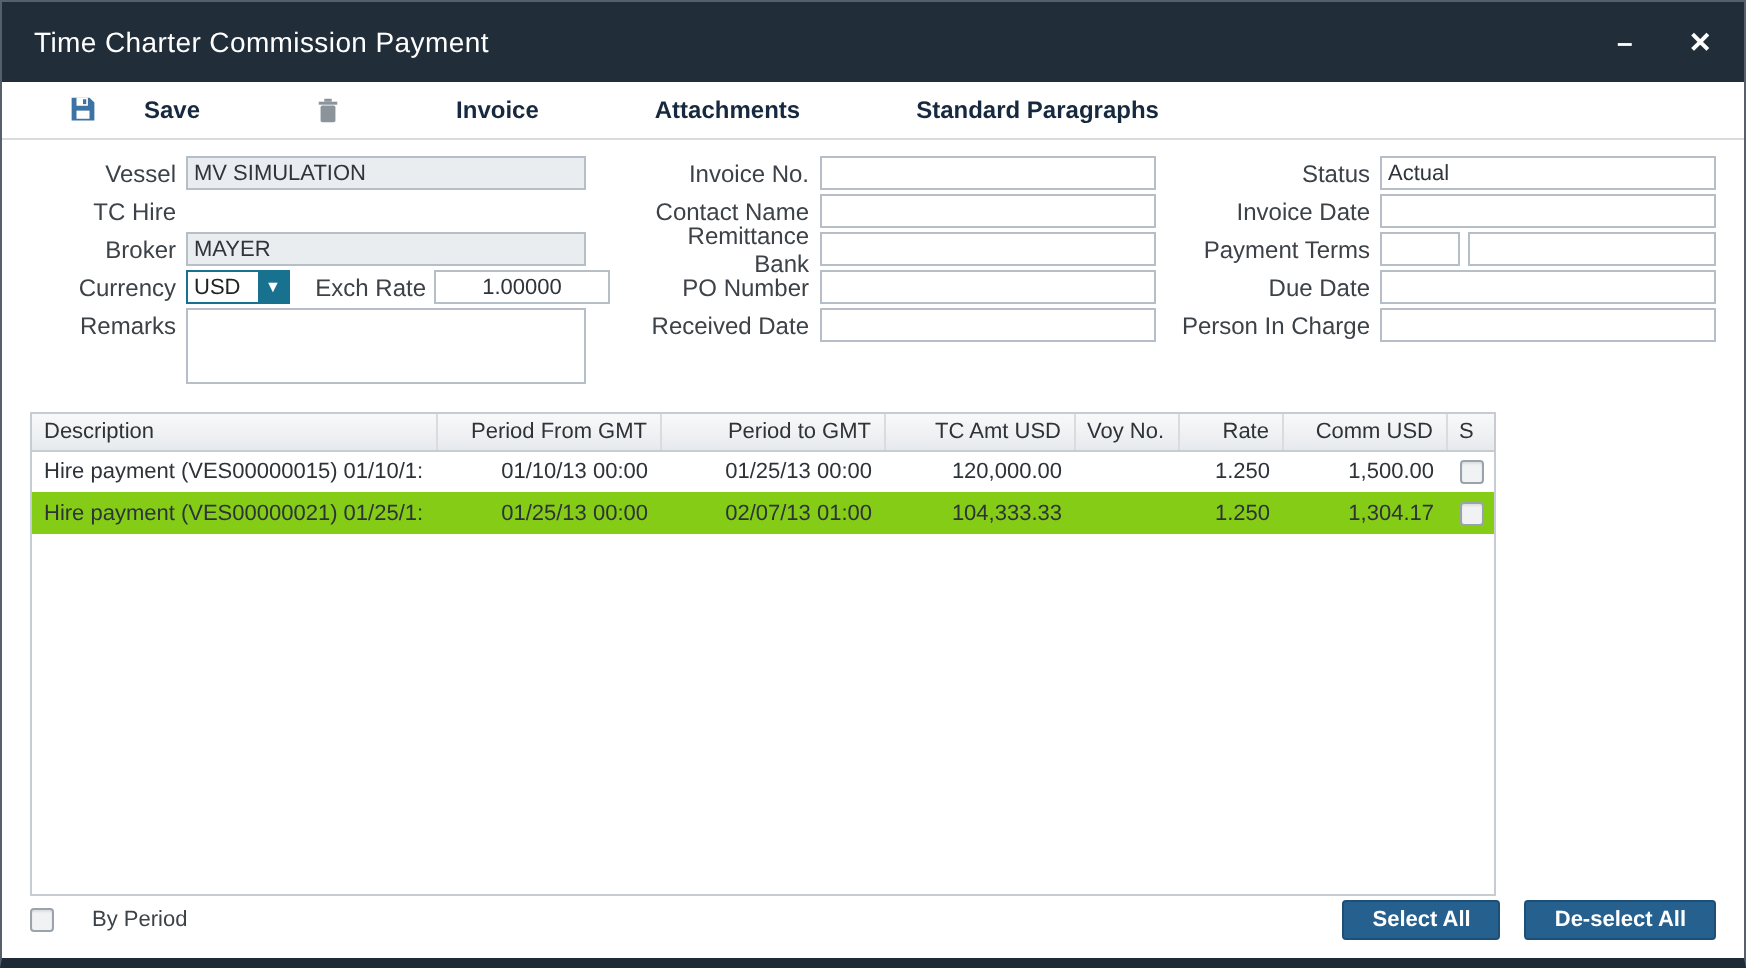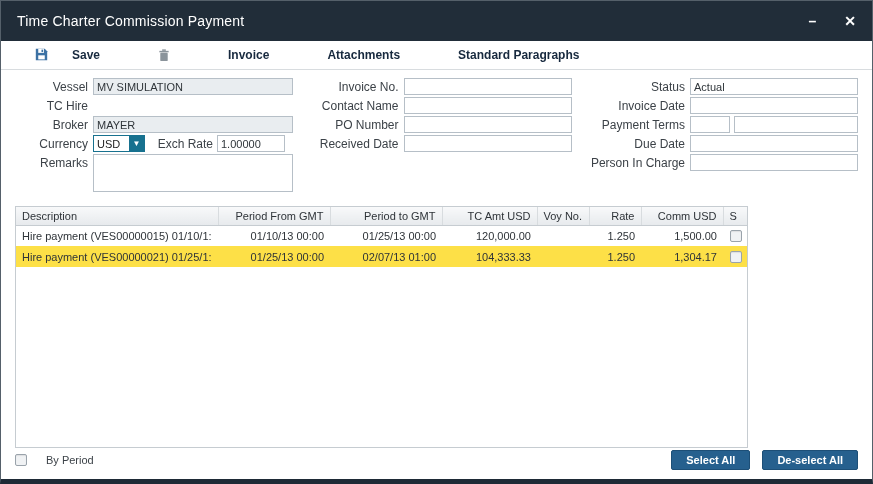--- a/index.html
+++ b/index.html
@@ -37,35 +37,35 @@
     font-family:"Liberation Sans",sans-serif; color:#2f353a; background:#fff; }
   input.ro{ background:#e9edf0; }
   .w200{ width:200px; } .w170{ width:168px; }
   .sel{ width:52px; height:17px; border:1px solid #17718f; display:flex; align-items:center;
     background:#fff; cursor:pointer; }
   .sel .val{ flex:1; font-size:11px; padding-left:3px; color:#222; }
   .sel .arrow{ width:15px; height:15px; background:#17718f; color:#fff; font-size:8px;
     display:flex; align-items:center; justify-content:center; }
   .minilabel{ font-size:12px; color:#3c4248; width:60px; text-align:right; margin-right:4px;
     margin-left:8px; }
-  .exch{ width:68px; text-align:left; }
+  .exch{ width:88px; text-align:center; }
   textarea.rmk{ width:200px; height:38px; border:1px solid #b6bfc7; resize:none;
     font-family:"Liberation Sans",sans-serif; font-size:11px; padding:2px 3px; }
   .pt-small{ width:40px; margin-right:4px; } .pt-large{ width:124px; }
 
   
   .grid{ margin:10px 14px 0; width:733px; height:242px; border:1px solid #c6ccd1;
     background:#fff; flex:0 0 auto; overflow:hidden; }
   table{ border-collapse:collapse; width:100%; font-size:11px; color:#2e3338; table-layout:fixed; }
   thead th{ background:linear-gradient(#f8f9fa,#e7eaed); border-bottom:1px solid #c6ccd1;
     border-right:1px solid #d8dcdf; font-weight:normal; padding:2px 6px; height:18px;
     white-space:nowrap; overflow:hidden; }
   thead th:last-child{ border-right:none; }
   tbody td{ padding:2px 6px; height:21px; white-space:nowrap; overflow:hidden; }
-  tr.alt{ background:#fde047;padding-left:33px; }
+  tr.alt{ background:#84cc16;padding-left:33px; }
   .al{ text-align:left; } .ar{ text-align:right; } .ac{ text-align:center; }
 
   .cb{ display:inline-block; width:12px; height:12px; border:1px solid #9aa3ab;
     background:#f0f2f4; border-radius:2px; vertical-align:middle; cursor:pointer;
     box-shadow: inset 0 1px 1px rgba(0,0,0,.08); }
 
   
   .footer{ margin-top:auto; display:flex; align-items:center; padding:0 14px 9px; flex:0 0 auto; }
   .byperiod{ display:flex; align-items:center; gap:19px; font-size:11px; color:#3c4248; cursor:pointer; }
   .fbtns{ margin-left:auto; display:flex; gap:12px; }
@@ -143,20 +143,24 @@
       </div>
     </div>
 
     <div class="fcol">
       <div class="frow">
         <label class="flabel w92">Invoice No.</label>
         <input class="txt w170" style="">
       </div>
       <div class="frow">
         <label class="flabel w92">Contact Name</label>
+        <input class="txt w170" style="">
+      </div>
+      <div class="frow">
+        <label class="flabel w92">Remittance Bank</label>
         <input class="txt w170" style="">
       </div>
       <div class="frow">
         <label class="flabel w92">PO Number</label>
         <input class="txt w170" style="">
       </div>
       <div class="frow">
         <label class="flabel w92">Received Date</label>
         <input class="txt w170" style="">
       </div>

